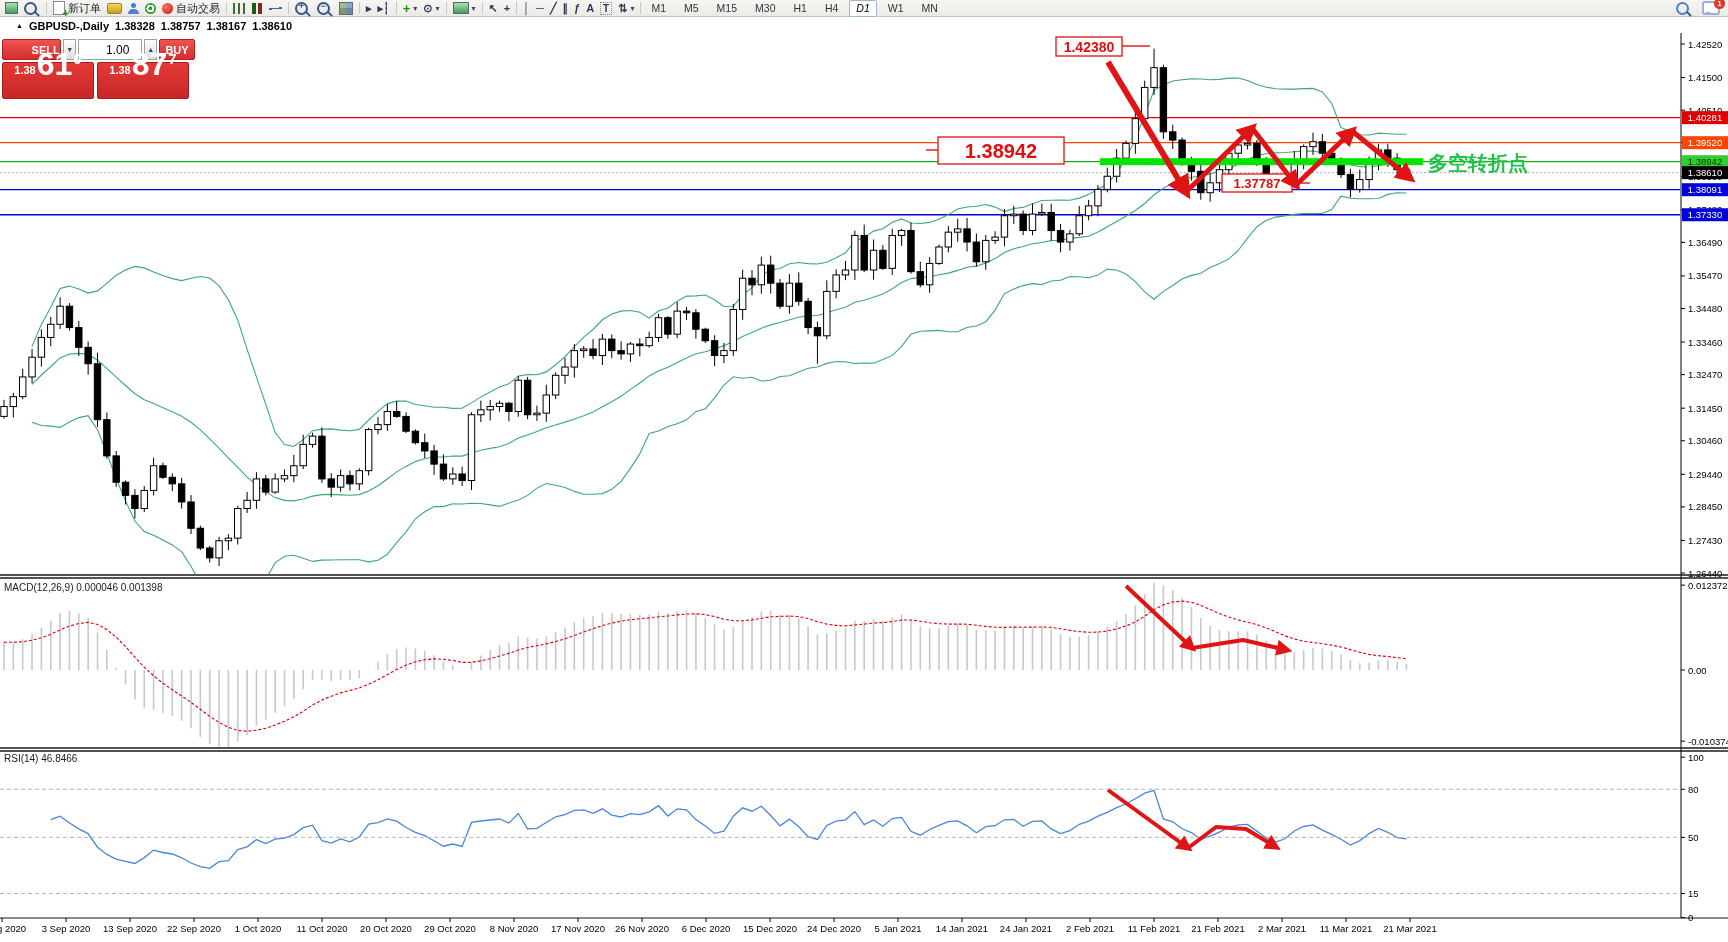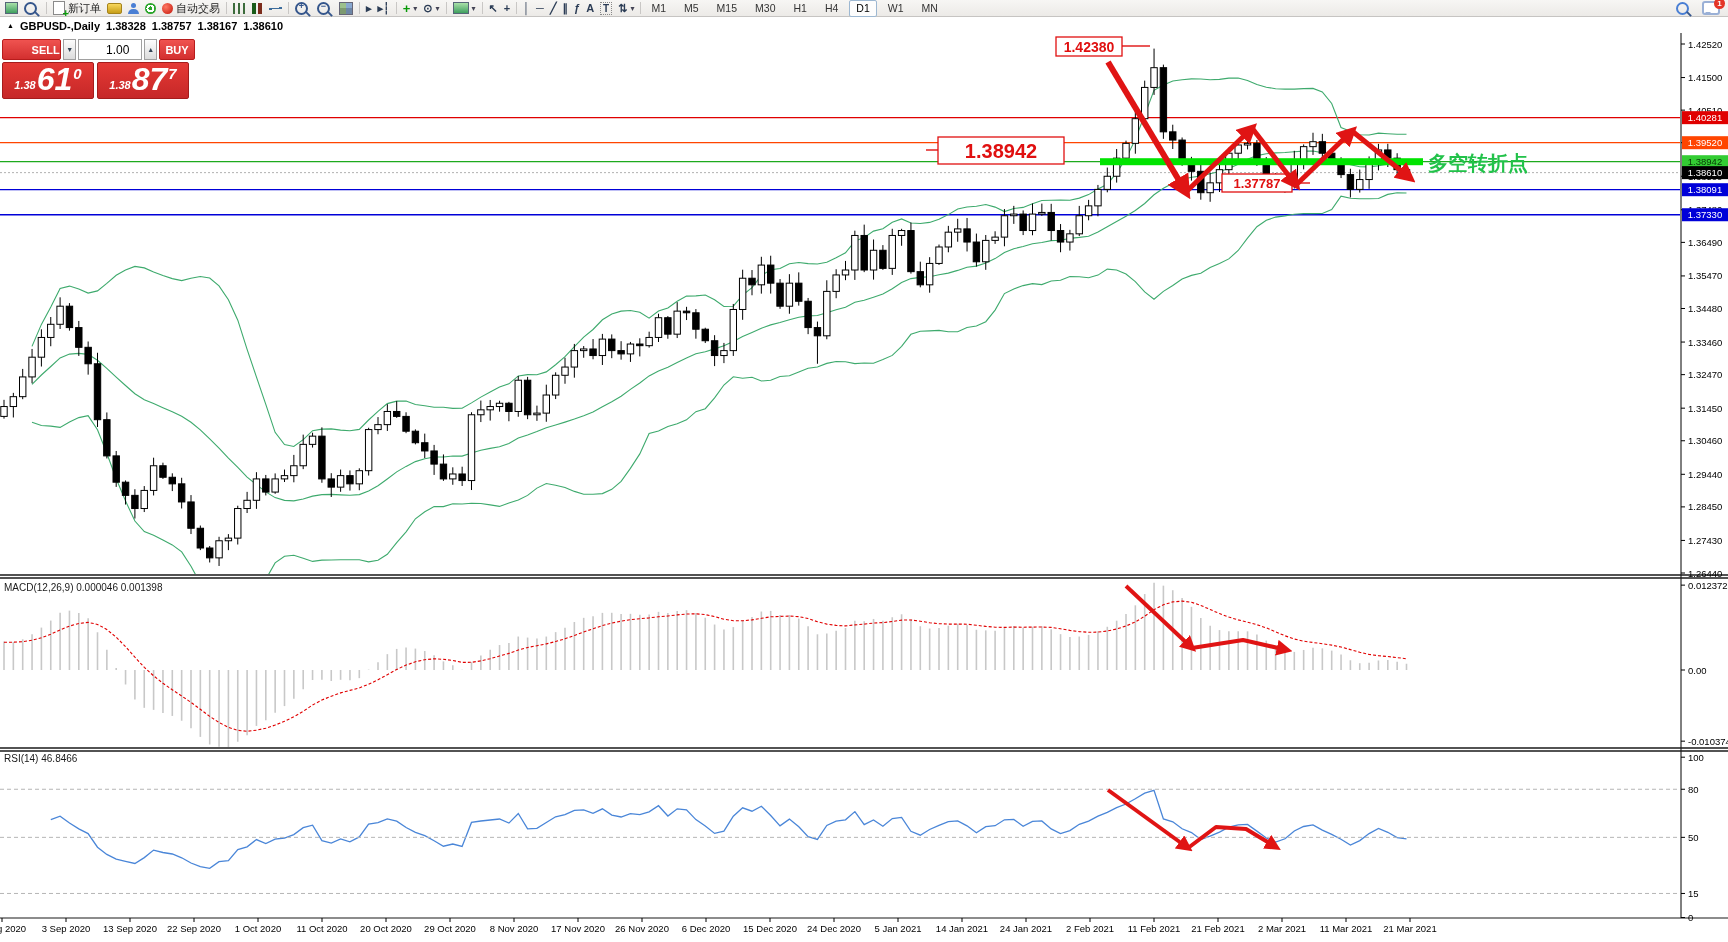--- a/index.html
+++ b/index.html
@@ -24,44 +24,44 @@
   .i-candle{width:12px;height:11px;background:linear-gradient(90deg,transparent 0 1px,#1a5c1a 1px 5px,transparent 5px 7px,#7c2c1c 7px 11px,transparent 11px);}
   .i-line{width:13px;height:11px;background:linear-gradient(175deg,transparent 44%,#3c6c9c 44% 56%,transparent 56%);}
   .i-mag{width:9px;height:9px;border:2px solid #35568c;border-radius:50%;position:relative;margin-right:3px;}
   .i-mag::after{content:"";position:absolute;width:6px;height:2px;background:#35568c;transform:rotate(45deg);right:-5px;bottom:-2px;}
   .i-mag .mg{position:absolute;left:0px;top:-3px;width:9px;text-align:center;font-size:9px;font-weight:900;color:#35568c;}
   .i-grid{width:12px;height:11px;border:1px solid #667;background:linear-gradient(90deg,#9cc08c 50%,#89a8d0 50%),linear-gradient(#0000 50%,#0003 50%);background-blend-mode:multiply;}
   .i-style{width:14px;height:10px;border:1px solid #567;background:linear-gradient(#a8e0a8,#3f9f5f);}
   .i-plus{color:#089a08;font-weight:900;font-size:13px;line-height:13px;}
   .i-tlabel{border:1px dotted #888;padding:0 2px;line-height:11px;font-size:10px;font-weight:700;color:#2b3c55;}
   .tfbtn{padding:0 6px;height:15px;line-height:15px;font-size:10.5px;color:#333;border:1px solid transparent;border-radius:2px;}
-  .tfbtn.active{background:#fdfdfd;border:1px solid #9db8d2;color:#000;}
+  .tfbtn.active{background:#fdfdfd;border:1px solid #9db8d2;color:#000;font-style:italic;}
   .right-icons{margin-left:auto;display:flex;align-items:center;gap:10px;padding-right:6px;}
   .chat{width:14px;height:10px;border:2px solid #9ab0d6;border-radius:3px;position:relative;background:#fff;}
   .chat::after{content:"";position:absolute;left:1px;bottom:-5px;border:3px solid transparent;border-top-color:#9ab0d6;}
   .badge{position:absolute;top:-5px;right:-7px;background:#e43528;color:#fff;border-radius:50%;width:11px;height:11px;
     font-size:8px;line-height:11px;text-align:center;font-weight:700;}
   
-  .symbar{position:absolute;left:3px;top:18px;height:15px;display:flex;align-items:center;gap:6px;
+  .symbar{position:absolute;left:12px;top:18px;height:15px;display:flex;align-items:center;gap:6px;
     font-size:11px;font-weight:700;color:#000;padding-left:4px;z-index:25;background:transparent;}
   .symbar .tri{font-size:7px;}
   
   .panel{position:absolute;left:2px;top:39px;z-index:40;width:193px;}
   .prow1{display:flex;gap:2px;align-items:stretch;height:21px;}
   .btn-red{background:linear-gradient(#ef5350,#d32f2f);color:#fff;font-size:11px;font-weight:700;
     display:flex;align-items:center;justify-content:center;border-radius:2px;border:1px solid #b71c1c;}
   .sellbtn{width:36px;padding-left:28px;}
   .buybtn{width:34px;flex:0 0 auto;}
   .spin{width:13px;background:linear-gradient(#fdfdfd,#dcdcdc);border:1px solid #a0a0a0;display:flex;
     align-items:center;justify-content:center;font-size:7px;color:#345;}
   .vol{width:62px;background:#fff;border:1px solid #a0a0a0;font-size:12px;display:flex;align-items:center;
     justify-content:flex-end;padding-right:12px;}
   .prow2{display:flex;gap:3px;margin-top:2px;}
   .bigbox{background:linear-gradient(#e53935,#c62828);border:1px solid #a51c1c;border-radius:2px;color:#fff;
-    width:92px;height:37px;display:flex;align-items:flex-end;justify-content:center;padding-bottom:4px;box-sizing:border-box;font-style:italic;}
+    width:92px;height:37px;display:flex;align-items:flex-end;justify-content:center;padding-bottom:19px;box-sizing:border-box;}
   .bb-small{font-size:11px;font-weight:700;margin-bottom:3px;}
   .bb-big{font-size:32px;font-weight:700;line-height:30px;margin:0 1px;}
   .bb-sup{font-size:15px;font-weight:700;margin-bottom:12px;}
   svg text{font-family:"Liberation Sans",sans-serif;}
 </style>
 </head>
 <body>
 
 <div class="tb">
   <span class="tbtn">

